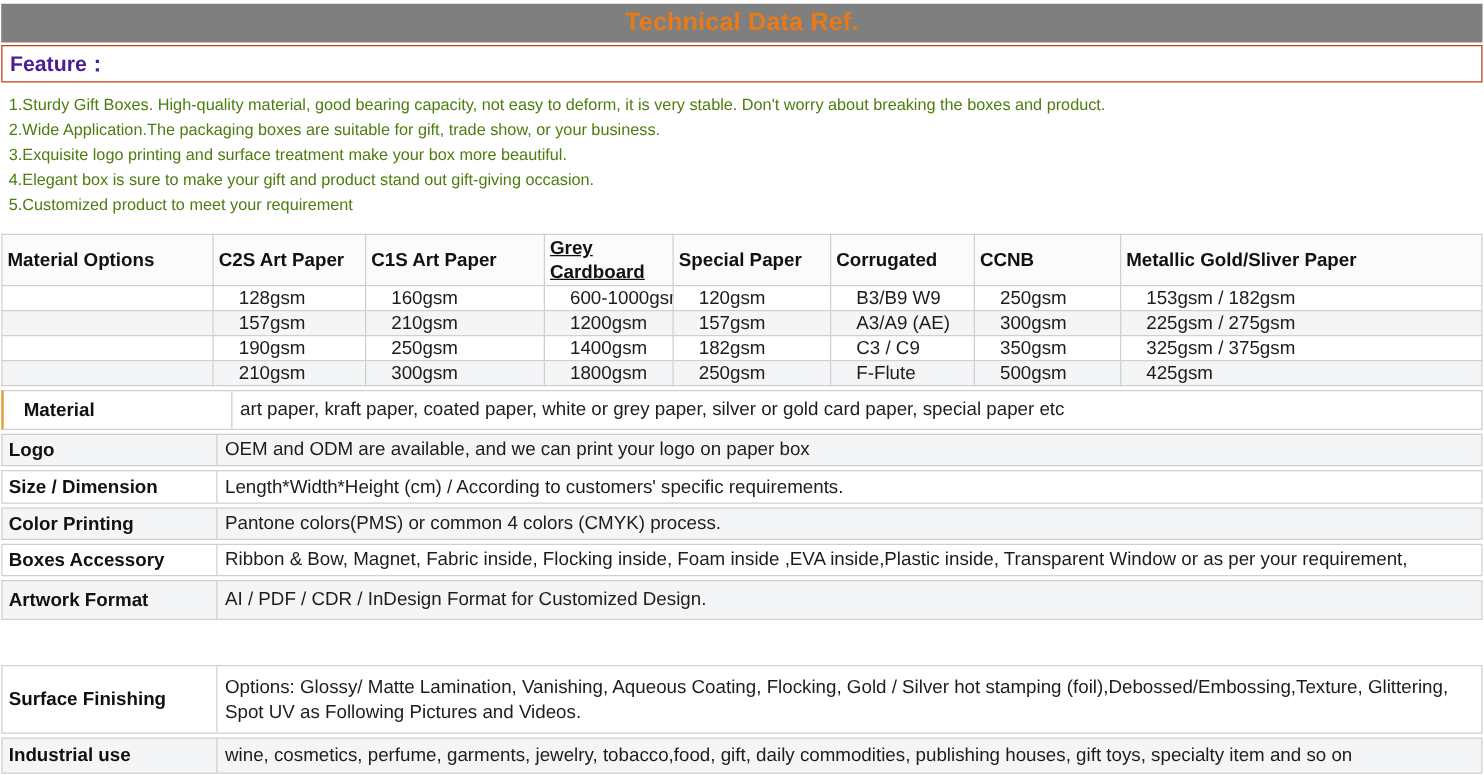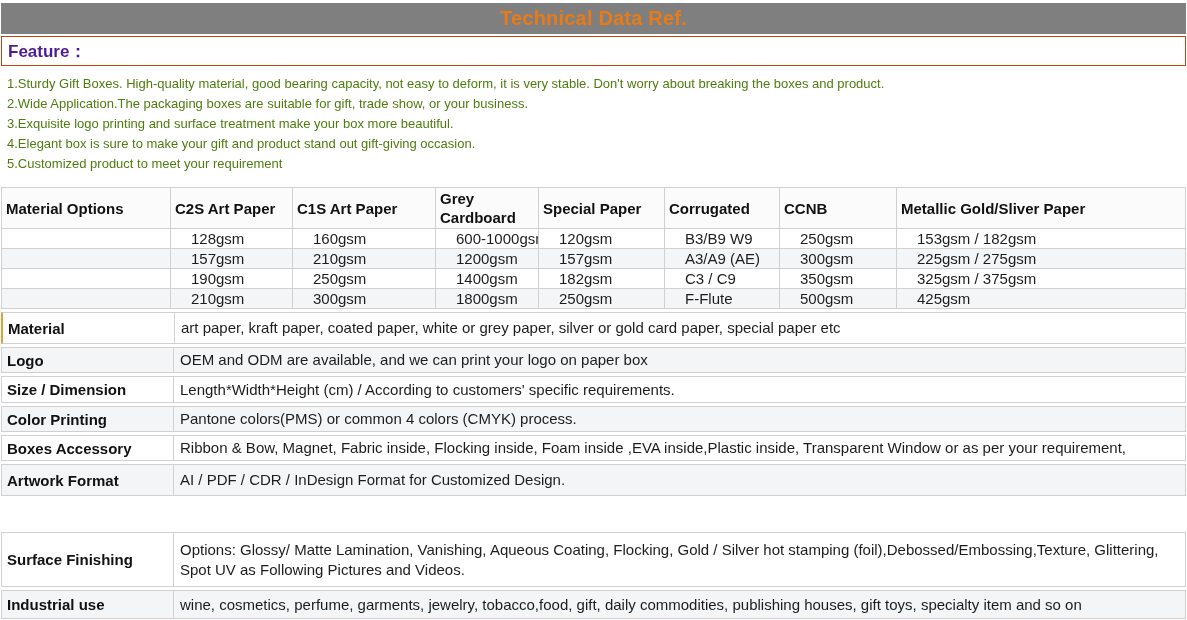--- a/index.html
+++ b/index.html
@@ -68,21 +68,21 @@
         <col style="width:126px">
         <col style="width:115px">
       <col style="width:117px">
         <col>
     </colgroup>
     <thead>
         <tr>
           <th>Material Options</th>
           <th>C2S Art Paper</th>
           <th>C1S Art Paper</th>
-          <th style="white-space: normal;">Grey Cardboard</th>
+          <th style="white-space: normal; text-decoration: underline;">Grey Cardboard</th>
           <th>Special Paper</th>
           <th>Corrugated</th>
           <th>CCNB</th>
           <th>Metallic Gold/Sliver Paper</th>
         </tr>
       </thead>
     <tbody>
         <tr>
           <td></td>
           <td>128gsm</td>
@@ -120,21 +120,21 @@
           <td>1800gsm</td>
           <td>250gsm</td>
           <td>F-Flute</td>
           <td>500gsm</td>
           <td>425gsm</td>
         </tr>
       </tbody>
   </table>
 
   <div id="spec-rows">
-      <div class="spec-row accent" style="min-height: 30px;">
+      <div class="spec-row accent" style="min-height: 30px; padding-left: 11px;">
         <div class="spec-label">Material</div>
         <div class="spec-value">
           <span>art paper, kraft paper, coated paper, white or grey paper, silver or gold card paper, special paper etc</span>
         </div>
       </div>
       <div class="spec-row striped" style="min-height: 21px;">
         <div class="spec-label">Logo</div>
         <div class="spec-value">
           <span>OEM and ODM are available, and we can print your logo on paper box</span>
         </div>

